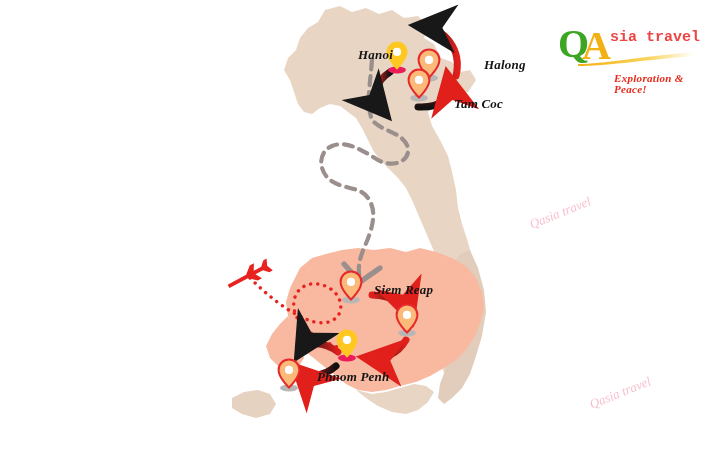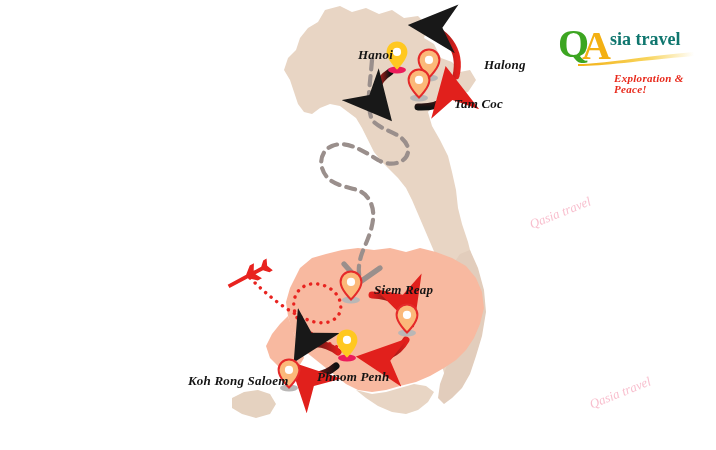--- a/index.html
+++ b/index.html
@@ -57,24 +57,24 @@
     top: 0px;
     font-family: "Liberation Serif", serif;
     font-size: 40px;
     font-weight: bold;
     color: #f3b013;
   }
   .logo-rest {
     position: absolute;
     left: 52px;
     top: 4px;
-    font-family: Liberation Serif, serif;
-    font-size: 18px;
-    font-weight: bold;
-    color: #0f766e;
+    font-family: Liberation Mono, monospace;
+    font-size: 15px;
+    font-weight: bold;
+    color: #ef4444;
     letter-spacing: 0px;
   }
   .logo-tag {
     position: absolute;
     left: 56px;
     top: 31px;
     font-family: "Liberation Serif", serif;
     font-size: 11px;
     font-weight: bold;
     font-style: italic;
@@ -306,21 +306,20 @@
                C13,29.5 23.4,19.6 23.4,11.9 C23.4,6.1 18.8,1.5 13,1.5 Z" fill="#FBB97A" stroke="#E52A2A" stroke-width="2"></path>
       <circle cx="13" cy="11.9" r="4.1" fill="#FFFFFF"></circle>
     </svg>
   </div>
 
   <div class="city-label" style="left:358px; top:47px;">Hanoi</div>
   <div class="city-label" style="left:484px; top:57px;">Halong</div>
   <div class="city-label" style="left:454px; top:96px;">Tam Coc</div>
   <div class="city-label" style="left:374px; top:282px;">Siem Reap</div>
   <div class="city-label" style="left:317px; top:369px;text-align:center;">Phnom Penh</div>
-  <div class="city-label" style="left:188px; top:373px;">Koh Rong Saloem</div>
 
   <div class="logo">
     <svg class="logo-swoosh" viewBox="0 0 116 14">
       <path d="M0,12 C26,12 58,5 116,0 L116,4 C58,9 26,14 0,14 Z" fill="url(#logoSwoosh)"></path>
     </svg>
     <div class="logo-row">
       <span class="logo-q">Q</span>
       <span class="logo-a">A</span>
       <span class="logo-rest">sia travel</span>
     </div>

